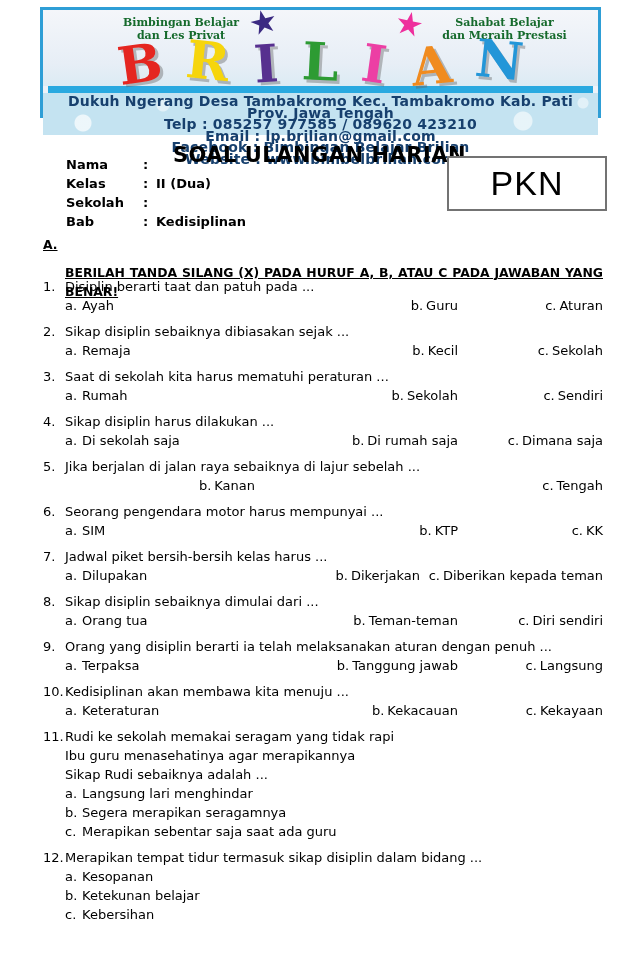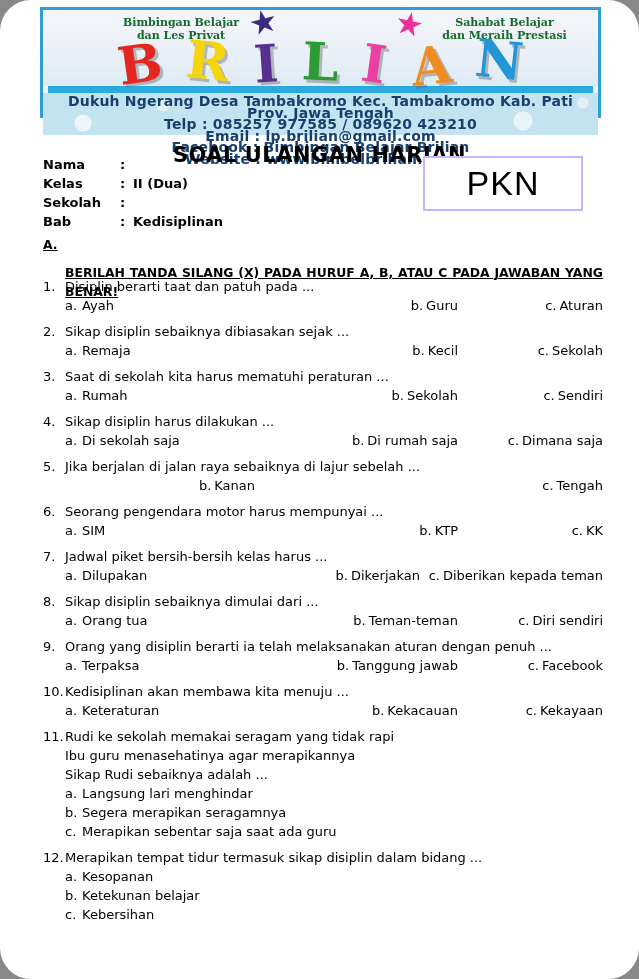--- a/index.html
+++ b/index.html
@@ -4,21 +4,20 @@
 <style>
   html,body{margin:0;padding:0;background:#888;}
   .page{
     position:relative;
     width:639px;height:979px;
     background:var(--c-paper,#fff);
     font-family:"DejaVu Sans",sans-serif;
     font-size:13px;color:var(--c-ink,#000);
     overflow:hidden;
     margin:0 auto;
-    border-radius:31px;
   }
   
   .banner{
     position:absolute;left:40px;top:7px;width:555px;height:105px;
     border:3px solid var(--c-border,#2e9ed6);
     background:#eef2f8;
   }
   .banner-top{
     position:relative;height:76px;
     background:linear-gradient(180deg,#f4f6fa 0%,#e7eef6 70%,#dcebf4 100%);
@@ -60,25 +59,25 @@
   .addr-line{font-size:14px;font-weight:bold;line-height:11.5px;
     color:var(--c-address,#17406e);letter-spacing:.2px;}
   .addr-seg{display:inline-block;margin:0 9px;}
   
   .doc-title{
     position:absolute;left:0;right:0;top:126px;text-align:center;
     font-size:21px;font-weight:bold;letter-spacing:.5px;margin-top:17px;
   }
   .meta{position:absolute;left:43px;right:36px;top:155px;}
   .meta-row{display:flex;line-height:19px;font-weight:bold;}
-  .meta-label{width:77px;flex:none;}
+  .meta-label{width:77px;flex:none;margin-left:23px;}
   .meta-colon{width:13px;flex:none;}
   .subject-box{
-    position:absolute;left:380px;top:1px;width:156px;height:51px;
-    border:2px solid #c4b5fd;background:#fff;
+    position:absolute;left:404px;top:1px;width:156px;height:51px;
+    border:2px solid #737373;background:#fff;
     display:flex;align-items:center;justify-content:center;
   }
   .subject-box span{
     font-family:"Liberation Sans",sans-serif;font-size:34px;letter-spacing:1px;
   }
   .section-a{position:absolute;left:43px;right:36px;top:235px;
     font-weight:bold;line-height:19px;font-size:12.4px;display:flex;}
   .sec-prefix{width:22px;flex:none;text-decoration:underline;}
   .sec-lines{flex:1;}
   .sec-line1{text-align:justify;text-align-last:justify;text-decoration:underline;margin-top:28px;}
@@ -255,21 +254,21 @@
         </div>
   </div>
 
   <div class="q">
     <div class="q-num">9.</div>
     <div class="q-body">
           <div class="q-line">Orang yang disiplin berarti ia telah melaksanakan aturan dengan penuh ...</div>
           <div class="opts">
             <div class="opt opt-a"><span class="opt-key">a.</span><span>Terpaksa</span></div>
             <div class="opt opt-b"><span class="opt-key">b.</span><span>Tanggung jawab</span></div>
-            <div class="opt opt-c"><span class="opt-key">c.</span><span>Facebook</span></div>
+            <div class="opt opt-c"><span class="opt-key">c.</span><span>Langsung</span></div>
           </div>
         </div>
   </div>
 
   <div class="q">
     <div class="q-num">10.</div>
     <div class="q-body">
           <div class="q-line">Kedisiplinan akan membawa kita menuju ...</div>
           <div class="opts">
             <div class="opt opt-a"><span class="opt-key">a.</span><span>Keteraturan</span></div>

